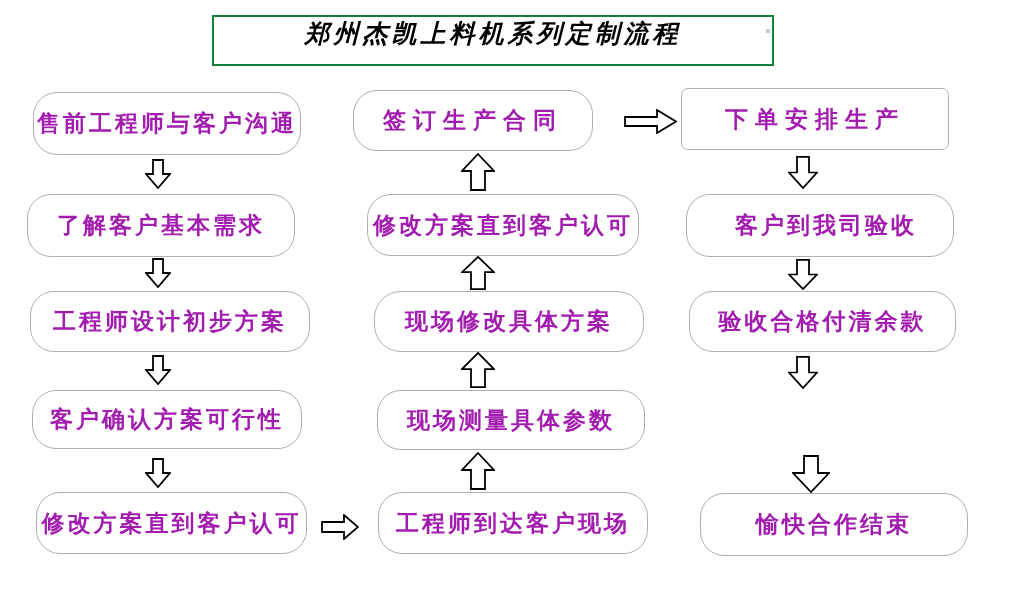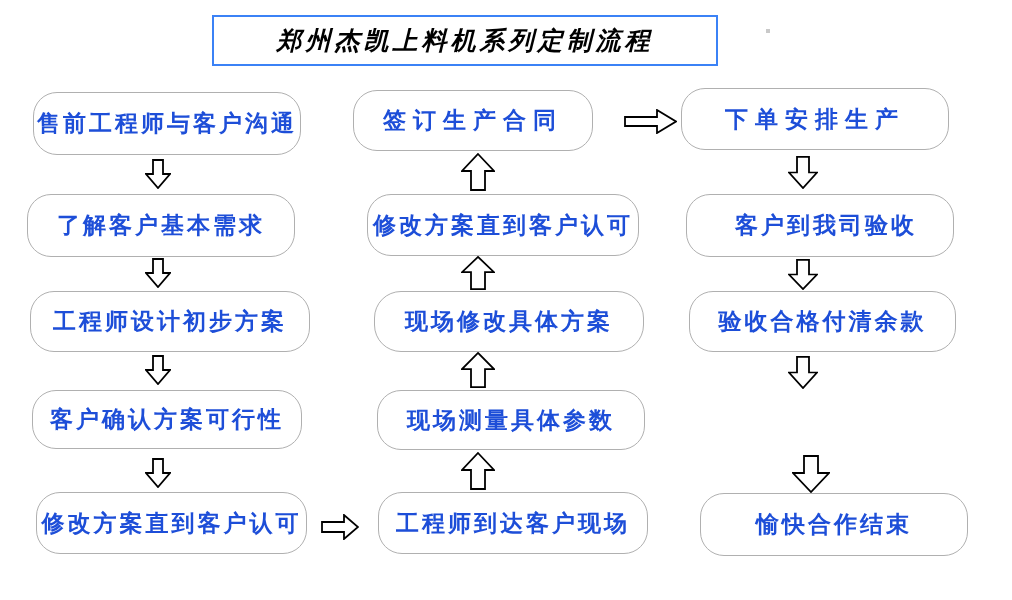--- a/index.html
+++ b/index.html
@@ -6,45 +6,45 @@
   .canvas {
     position: relative;
     width: 1012px;
     height: 600px;
     background: #ffffff;
     font-family: "Liberation Serif", "DejaVu Serif", serif;
     overflow: hidden;
   }
   .title-box {
     position: absolute;
-    left: 212px; top: 15px; width: 506px; height: 51px;
-    border: 2px solid #3b82f6;
+    left: 212px; top: 15px; width: 562px; height: 51px;
+    border: 2px solid #15803d;
     background: #ffffff;
-    display: flex; align-items: center; justify-content: center;
+    display: flex; align-items: flex-start; justify-content: center;
     box-sizing: border-box;
   }
   .title-text {
     font-size: 25px;
     font-weight: 900;
     font-style: italic;
     letter-spacing: 4px;
     color: #000000;
     white-space: nowrap;
   }
   .node {
     position: absolute;
     border: 1px solid #b0b0b0;
     border-radius: 24px;
     background: #ffffff;
     display: flex; align-items: center; justify-content: center;
     box-sizing: border-box;
     font-size: 23px;
     font-weight: bold;
     letter-spacing: 3px;
-    color: #1d4ed8;
+    color: #a21caf;
     white-space: nowrap;
   }
   .node.short { letter-spacing: 7px; }
   .arrow { position: absolute; }
   .arrow polygon { fill: #ffffff; stroke: #000000; stroke-width: 1.8; stroke-linejoin: miter; }
   .artifact-dot {
     position: absolute;
     left: 766px; top: 29px; width: 4px; height: 4px;
     background: #c9c9c9;
   }
@@ -64,21 +64,21 @@
   <div class="node" style="left:30px;  top:291px; width:280px; height:61px;">工程师设计初步方案</div>
   <div class="node" style="left:32px;  top:390px; width:270px; height:59px;">客户确认方案可行性</div>
   <div class="node" style="left:36px;  top:492px; width:271px; height:62px;">修改方案直到客户认可</div>
 
   <div class="node short" style="left:353px; top:90px;  width:240px; height:61px;">签订生产合同</div>
   <div class="node" style="left:367px; top:194px; width:272px; height:62px;">修改方案直到客户认可</div>
   <div class="node" style="left:374px; top:291px; width:270px; height:61px;border-radius:27px;">现场修改具体方案</div>
   <div class="node" style="left:378px; top:492px; width:270px; height:62px;">工程师到达客户现场</div>
   <div class="node" style="left:377px; top:390px; width:268px; height:60px;">现场测量具体参数</div>
 
-  <div class="node short" style="left:681px; top:88px;  width:268px; height:62px;">下单安排生产</div>
+  <div class="node short" style="left:681px; top:88px;  width:268px; height:62px;border-radius:7px;">下单安排生产</div>
   <div class="node" style="left:686px; top:194px; width:268px; height:63px;padding-left:12px;">客户到我司验收</div>
   <div class="node" style="left:689px; top:291px; width:267px; height:61px;">验收合格付清余款</div>
   <div class="node" style="left:700px; top:493px; width:268px; height:63px;">愉快合作结束</div>
 
   <svg class="arrow" style="left:145px; top:159px;" width="26" height="30" viewBox="0 0 26 30" preserveAspectRatio="none">
       <polygon points="8,1 18,1 18,15 25,15 13,29 1,15 8,15"></polygon>
     </svg>
   <svg class="arrow" style="left:145px; top:258px;" width="26" height="30" viewBox="0 0 26 30" preserveAspectRatio="none">
       <polygon points="8,1 18,1 18,15 25,15 13,29 1,15 8,15"></polygon>
     </svg>

